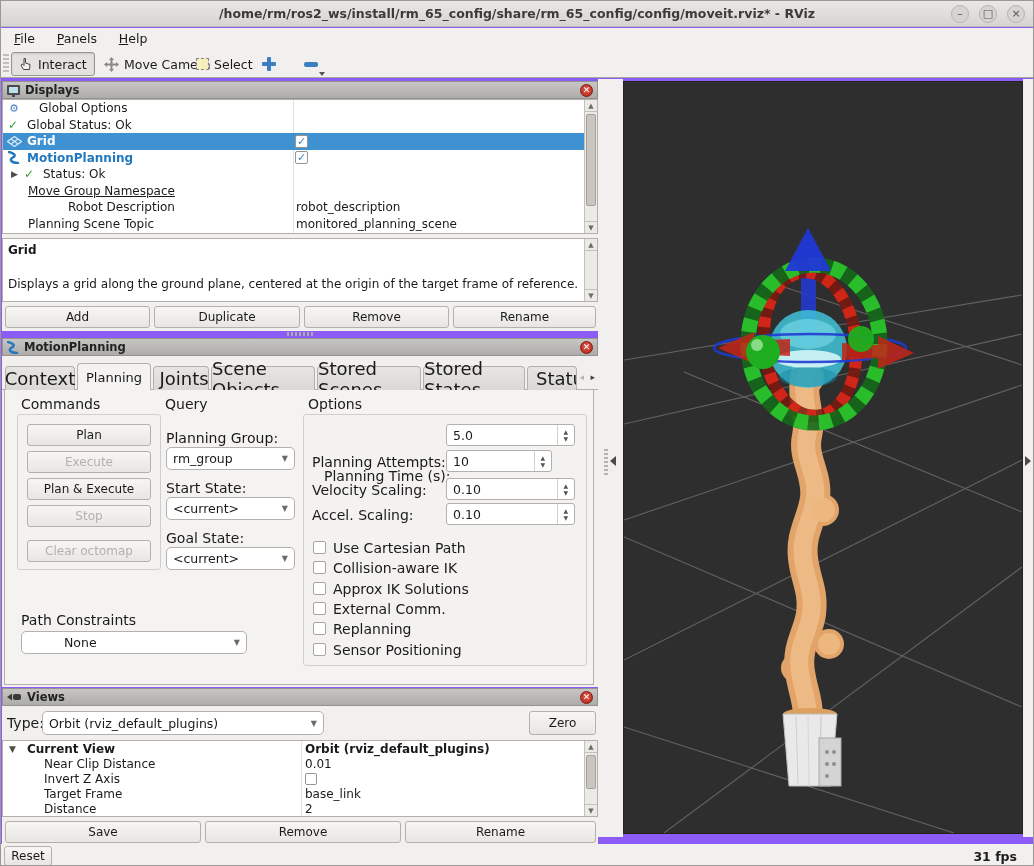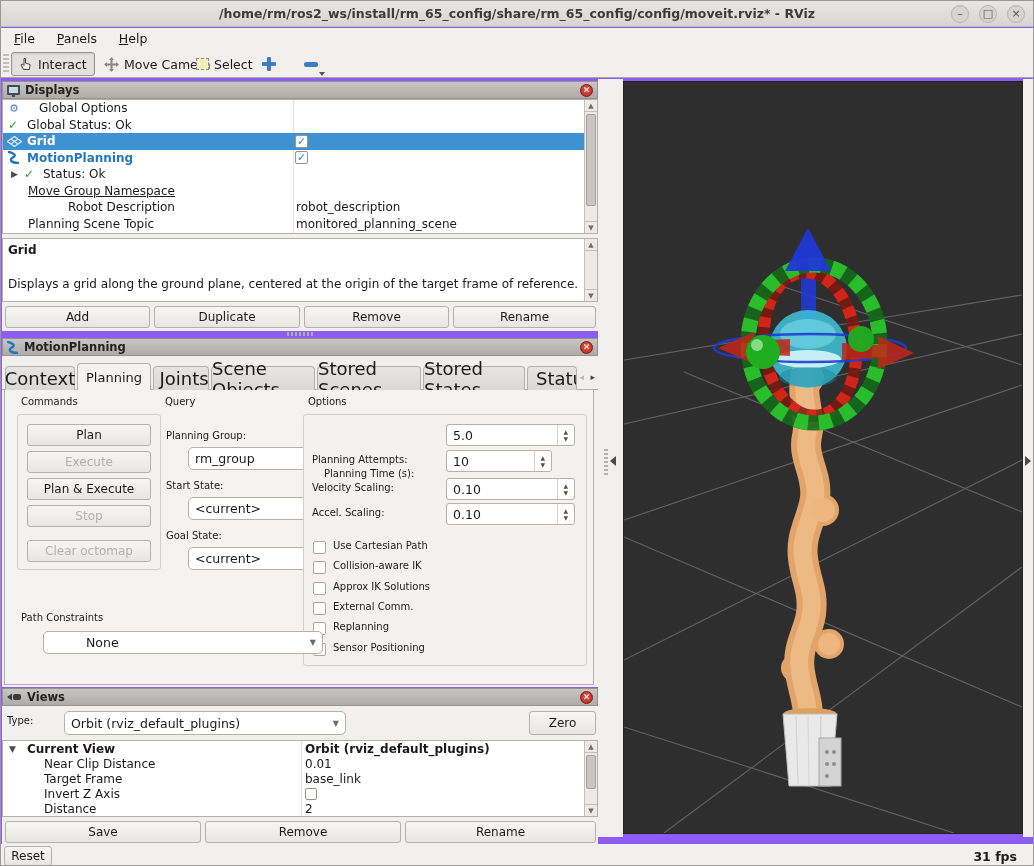--- a/index.html
+++ b/index.html
@@ -70,28 +70,28 @@
   .vscroll .up { position:absolute; top:0; left:0; width:100%; height:12px; text-align:center; line-height:12px; border-bottom:1px solid #c4c1bd; }
   .vscroll .dn { position:absolute; bottom:0; left:0; width:100%; height:12px; text-align:center; line-height:12px; border-top:1px solid #c4c1bd; }
   .vscroll .thumb { position:absolute; left:1px; right:1px; background:#c9c6c2; border:1px solid #a5a29e; border-radius:2px; }
   
   .btn { position:absolute; height:22px; background:linear-gradient(#f7f6f4,#e8e6e3);
     border:1px solid #b4b1ad; border-radius:3px; font-size:12px; text-align:center;
     display:flex; align-items:center; justify-content:center; color:#1a1a1a; }
   .btn.disabled { color:#b4b1ac; }
   .btn.accel::first-letter { text-decoration:underline; }
   .dd { position:absolute; height:23px; background:#fff; border:1px solid #b4b1ad;
-    border-radius:5px; display:flex; align-items:center; padding:0 6px; font-size:12.5px;margin-left:22px; }
+    border-radius:5px; display:flex; align-items:center; padding:0 6px; font-size:12.5px; }
   .dd .arrow { margin-left:auto; font-size:8px; color:#6e6b67; }
   .spin { position:absolute; height:22px; background:#fff; border:1px solid #b4b1ad;
     border-radius:3px; display:flex; align-items:center; padding:0 6px; font-size:12.5px; }
   .spin .btns { margin-left:auto; display:flex; flex-direction:column; font-size:6px;
     color:#55534f; line-height:7px; border-left:1px solid #d4d1cd; padding-left:5px; height:100%; justify-content:center; }
   .opt-cb { position:absolute; width:13px; height:13px; background:#fff; border:1px solid #a9a6a2; border-radius:2px; }
-  .sec-label { position:absolute; font-size:10px; color:#1a1a1a; }
+  .sec-label { position:absolute; font-size:14px; color:#1a1a1a; }
   .group-box { position:absolute; border:1px solid #d2cfcb; border-radius:3px; background:#f3f2f0; }
   
   .tab { position:absolute; top:3px; height:24px; background:linear-gradient(#e7e5e2,#dbd9d6);
     border:1px solid #b4b1ad; border-bottom:none; border-radius:4px 4px 0 0;
     display:flex; align-items:center; justify-content:center; font-size:18px; }
   .tab.active { top:0; height:27px; background:#f4f3f1; font-size:13px; }
   .tabline { position:absolute; left:0; width:100%; height:1px; background:#b4b1ad; }
   .dotted-h { position:absolute; width:26px; height:4px;
     background:repeating-linear-gradient(90deg,#aeaca9 0 2px, transparent 2px 4px); }
   
@@ -304,21 +304,21 @@
       <span class="opt-cb" style="left:308px; top:192px;"></span>
       <span class="sec-label" style="left:328px; top:191px;">Approx IK Solutions</span>
       <span class="opt-cb" style="left:308px; top:212px;"></span>
       <span class="sec-label" style="left:328px; top:211px;">External Comm.</span>
       <span class="opt-cb" style="left:308px; top:232px;"></span>
       <span class="sec-label" style="left:328px; top:231px;">Replanning</span>
       <span class="opt-cb" style="left:308px; top:253px;"></span>
       <span class="sec-label" style="left:328px; top:252px;">Sensor Positioning</span>
 
       <span class="sec-label" style="left:16px; top:222px;">Path Constraints</span>
-      <div class="dd" style="left:16px; top:241px; width:280px;padding-left:42px;">
+      <div class="dd" style="left:16px; top:241px; width:226px;padding-left:42px;">
         <span>None</span>
         <span class="arrow">▼</span>
       </div>
     </div>
   </div>
 
   <div class="panel" style="top:687px; height:156px;">
     <div class="panel-header">
       <svg width="15" height="10" viewBox="0 0 15 10">
           <polygon points="0,5 5,1.5 5,8.5" fill="#3a3a3a"></polygon>
@@ -338,26 +338,26 @@
       <div class="tree-row" style="height:15px; font-weight:bold;">
         <span class="lbl expander" style="left:6px;">▼</span>
         <span class="lbl" style="left:24px;">Current View</span>
         <span class="val" style="left:302px;">Orbit (rviz_default_plugins)</span>
       </div>
       <div class="tree-row" style="height:15px;">
         <span class="lbl" style="left:41px;">Near Clip Distance</span>
         <span class="val" style="left:302px;">0.01</span>
       </div>
       <div class="tree-row" style="height:15px;">
+        <span class="lbl" style="left:41px;">Invert Z Axis</span>
+        <span class="cb" style="left:302px; width:12px; height:12px;"></span>
+      </div>
+      <div class="tree-row" style="height:15px;">
         <span class="lbl" style="left:41px;">Target Frame</span>
         <span class="val" style="left:302px;">base_link</span>
-      </div>
-      <div class="tree-row" style="height:15px;">
-        <span class="lbl" style="left:41px;">Invert Z Axis</span>
-        <span class="cb" style="left:302px; width:12px; height:12px;"></span>
       </div>
       <div class="tree-row" style="height:15px;">
         <span class="lbl" style="left:41px;">Distance</span>
         <span class="val" style="left:302px;">2</span>
       </div>
       <div class="vscroll">
         <div class="up">▲</div>
         <div class="thumb" style="top:14px; height:34px;"></div>
         <div class="dn">▼</div>
       </div>

